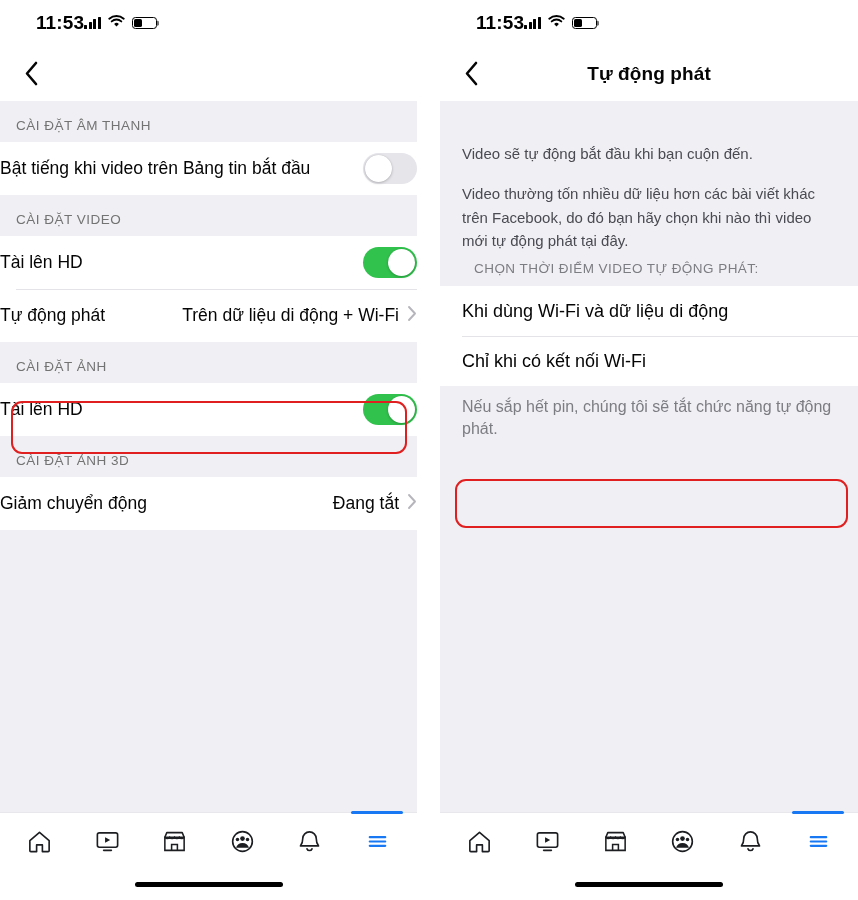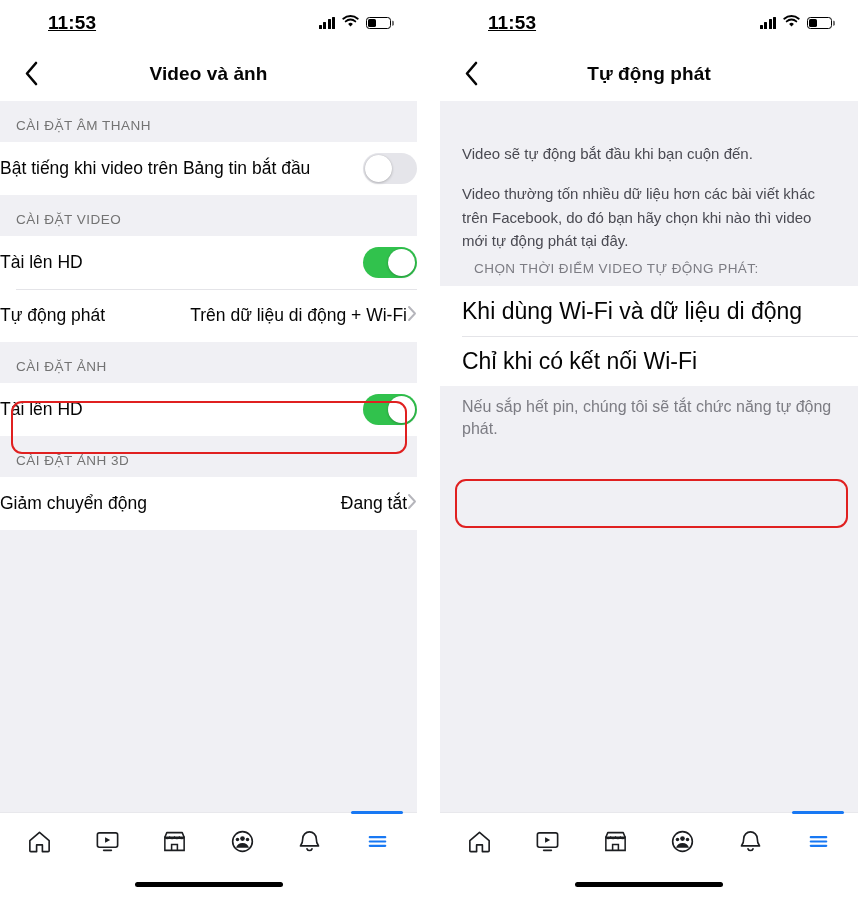--- a/index.html
+++ b/index.html
@@ -25,24 +25,22 @@
   .phone-left  { width: 417px; }
   .phone-gap   { width: 23px; background:#ffffff; flex:0 0 23px; }
   .phone-right { width: 418px; }
 
   
   .statusbar {
     height: 46px;
     flex: 0 0 46px;
     display: flex;
     align-items: center;
-    justify-content: space-between;
-    padding: 0 26px 0 48px;
+    padding: 0 26px 0 36px;
     background: #ffffff;
-    text-decoration: underline;
   }
   .status-time {
     font-size: 19px;
     font-weight: 700;
     color: #000000;
     letter-spacing: .1px;
   }
   .status-icons {
     display: flex;
     align-items: center;
@@ -131,21 +129,21 @@
     content:"";
     position:absolute; left:16px; right:0; top:0;
     height:1px; background:#e4e4e8;
   }
   .row-label {
     font-size: 17.5px;
     color: #050505;
     line-height: 1.25;
   }
   .row-right {
-    display:flex; gap: 0;
+    display:flex; gap: 8px;
   }
   .row-value {
     font-size: 17.5px;
     color: #050505;
   }
   .chevron { color:#b5b5bb; display:block; }
 
   
   .toggle {
     width: 54px; height: 31px;
@@ -205,21 +203,21 @@
     display:flex; align-items:center;
     justify-content: space-between;
     padding: 0 22px;
     position: relative;
   }
   .opt-row + .opt-row::before {
     content:"";
     position:absolute; left:22px; right:0; top:0;
     height:1px; background:#e4e4e8;
   }
-  .opt-label { font-size: 23px; color:#050505; }
+  .opt-label { font-size: 18px; color:#050505; }
   .check { color:#1878f3; display:block; }
   .note {
     background:#f0f0f4;
     padding: 10px 22px 0 22px;
     font-size: 16px;
     color:#7c7c83;
     line-height: 1.4;
   }
 
   
@@ -290,21 +288,20 @@
         </span>
       </div>
     </div>
 
     <div class="navbar">
       <div class="nav-back">
         <svg width="15" height="25" viewBox="0 0 15 25">
           <path d="M12 2 L3 12.5 L12 23" stroke="#050505" stroke-width="2.6" fill="none" stroke-linecap="round" stroke-linejoin="round"></path>
         </svg>
       </div>
-      <div class="nav-title">Video và ảnh</div>
     </div>
 
     <div class="content">
 
       <div class="sec-head">CÀI ĐẶT ÂM THANH</div>
       <div class="row">
         <span class="row-label">Bật tiếng khi video trên Bảng tin bắt đầu</span>
         <span class="toggle off">
             <span class="knob"></span>
           </span>

